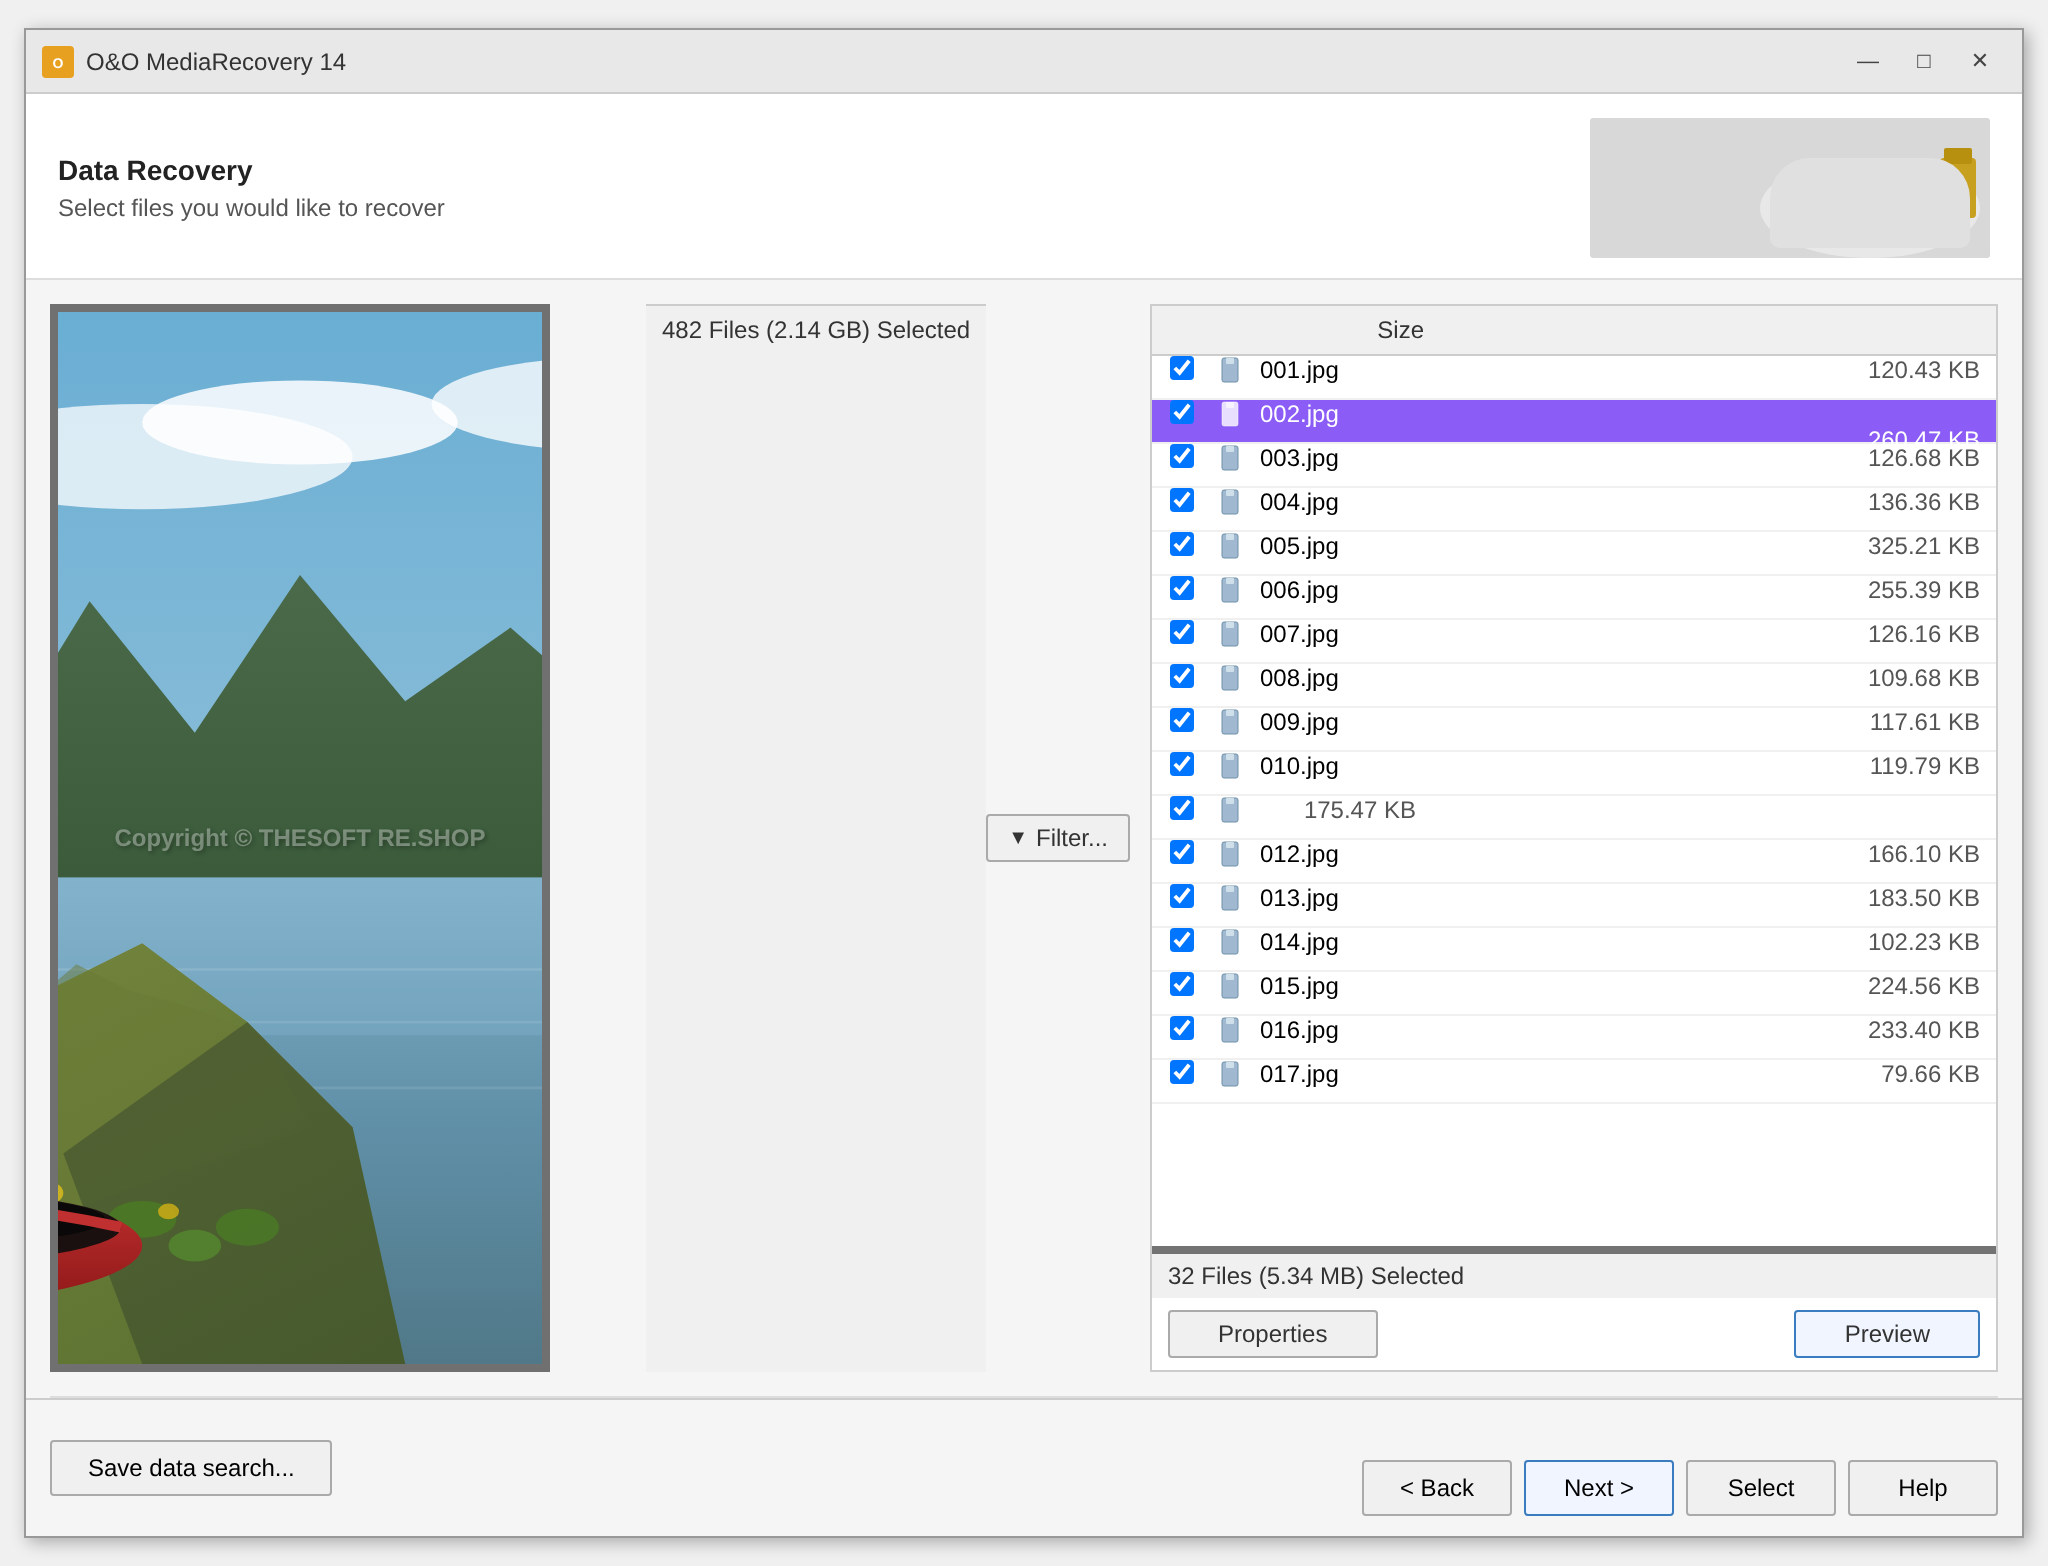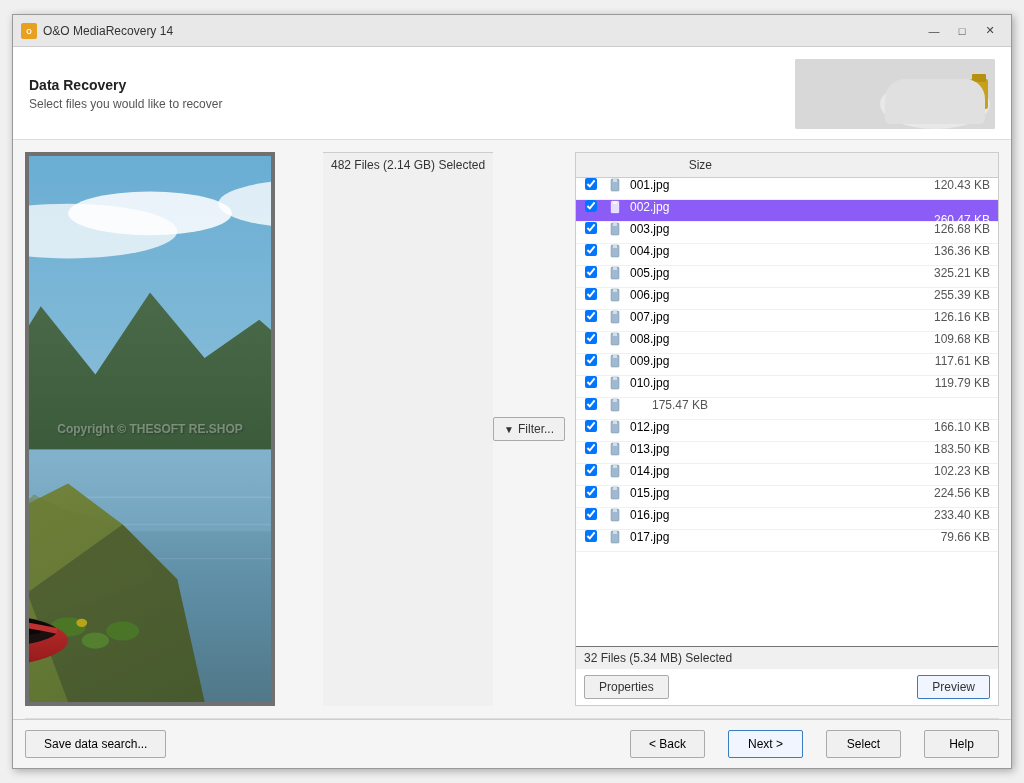--- a/index.html
+++ b/index.html
@@ -159,21 +159,21 @@
       border-top: 1px solid #ccc;
       margin-left: 48px;
     }
     .preview-actions {
       display: flex;
       align-items: center;
       gap: 8px;
       padding: 6px 0;
     }
     .btn {
-      padding: 4px 14px;
+      padding: 4px 24px;
       background: #f0f0f0;
       border: 1px solid #aaa;
       border-radius: 2px;
       cursor: pointer;
       font-size: 12px;
       color: #333;
       min-width: 60px;
       text-align: center;
     }
     .btn-primary {
@@ -262,21 +262,21 @@
     }
     
     .file-list-body::-webkit-scrollbar { width: 14px; }
     .file-list-body::-webkit-scrollbar-track { background: #f0f0f0; }
     .file-list-body::-webkit-scrollbar-thumb { background: #b0b0b0; border: 2px solid #f0f0f0; border-radius: 2px; }
 
     .file-panel-status {
       padding: 4px 8px;
       font-size: 12px;
       color: #333;
-      border-top: 1px solid #737373;
+      border-top: 4px solid #737373;
       background: #f0f0f0;
     }
     .file-panel-actions {
       display: flex;
       padding: 6px 8px;
       gap: 8px;
       justify-content: space-between;
       align-items: center;
     }
 
@@ -285,21 +285,22 @@
       border-top: 1px solid #ccc;
       padding: 10px 12px;
       display: flex;
       align-items: center;
       justify-content: space-between;
       background: #f5f5f5;
       flex-shrink: 0;
     }
     .footer-right {
       display: flex;
-      gap: 23px;
+      gap: 6px;
+      margin-top: 20px;
     }
     .btn-footer {
       padding: 6px 18px;
       font-size: 12px;
       border: 1px solid #aaa;
       background: #f0f0f0;
       border-radius: 2px;
       cursor: pointer;
       min-width: 75px;
       text-align: center;

